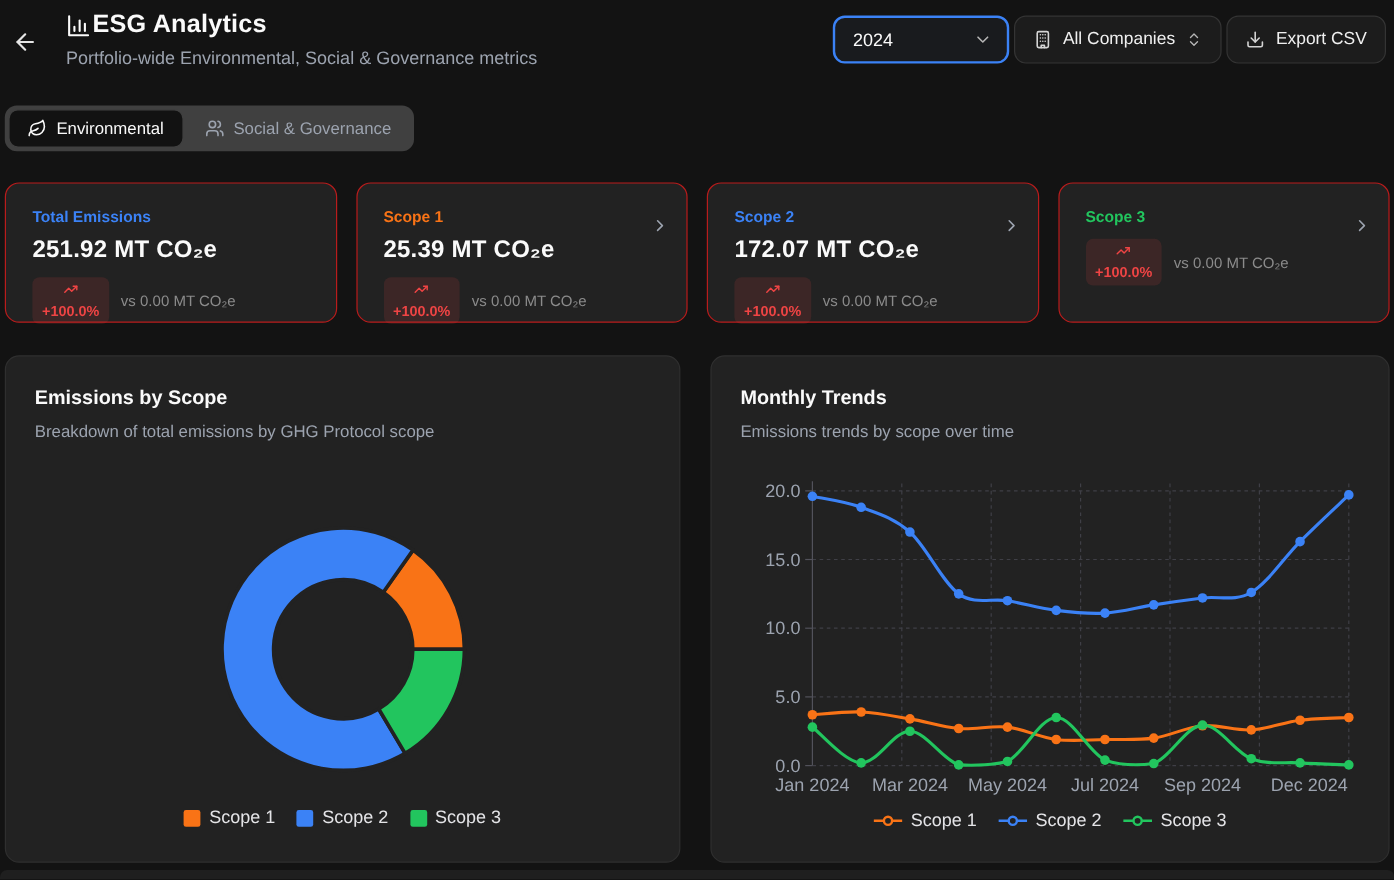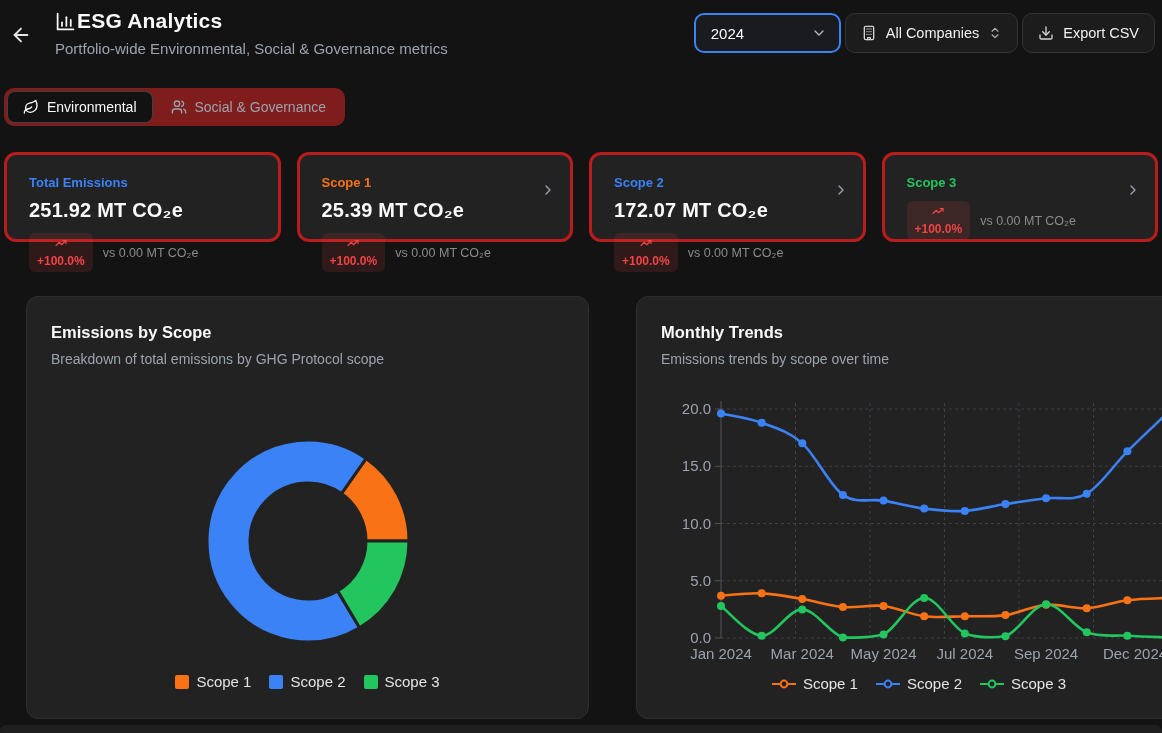--- a/index.html
+++ b/index.html
@@ -15,37 +15,37 @@
   .page-title { font-size:21px; font-weight:bold; letter-spacing:.2px; color:#fafafa; }
   .page-subtitle { margin-top:7px; font-size:15px; color:#9ca3af; }
 
   .controls { position:absolute; top:13px; right:7px; display:flex; gap:4px; align-items:center; }
   .year-select { width:147px; height:40px; background:#191b1e; border:2px solid #3b82f6; border-radius:10px;
     display:flex; align-items:center; justify-content:space-between; padding:0 12px 0 15px; font-size:15px; color:#fafafa; cursor:pointer; }
   .ctl-btn { height:40px; background:#1c1c1c; border:1px solid #343434; border-radius:10px; display:flex; align-items:center; gap:9px;
     padding:0 15px; font-size:14.5px; color:#f0f0f0; cursor:pointer; }
 
   
-  .tabs { position:absolute; left:4px; top:88px; display:inline-flex; gap:2px; background:#7f1d1d; border-radius:10px; padding:3px; }
+  .tabs { position:absolute; left:4px; top:88px; display:inline-flex; gap:2px; background:#404040; border-radius:10px; padding:3px; }
   .tab { display:flex; align-items:center; gap:8px; padding:7px 15px; border-radius:8px; font-size:14px; color:#9ca3af; cursor:pointer; border:1px solid transparent; }
   .tab.active { background:#121212; color:#fafafa; border-color:#404040; }
 
   
   .metrics { position:absolute; left:4px; top:152px; width:1154px; display:grid; grid-template-columns:repeat(4,1fr); gap:16px; }
-  .mcard { position:relative; background:#222222; border:3px solid #b91c1c; border-radius:12px; height:90px; padding:20px 20px 0 22px; }
+  .mcard { position:relative; background:#222222; border:1px solid #b91c1c; border-radius:12px; height:117px; padding:20px 20px 0 22px; }
   .mcard .mlabel { font-size:13px; font-weight:600; }
   .mcard .mvalue { margin-top:9px; font-size:20px; font-weight:bold; color:#fafafa; letter-spacing:.2px; }
   .badge-row { display:flex; align-items:center; gap:10px; margin-top:11px; }
   .badge { display:inline-flex; align-items:center; gap:5px; background:rgba(239,68,68,.13); color:#ef4444; font-size:12px; font-weight:600; padding:4px 8px; border-radius:6px;flex-direction:column; }
   .vs-text { font-size:12.5px; color:#8b8b8b; }
   .card-chev { position:absolute; right:14px; top:27px; color:#9ca3af; }
 
   
   .charts { position:absolute; left:4px; top:296px; display:flex; gap:25px; }
-  .chart-card { position:relative; background:#222222; border:1px solid #2f2f2f; border-radius:12px; height:423px;margin-left:22px; }
+  .chart-card { position:relative; background:#222222; border:1px solid #2f2f2f; border-radius:12px; height:423px; }
   .chart-card.left { width:563px; }
   .chart-card.right { width:566px; }
   .chart-head { padding:26px 24px 0 24px; }
   .chart-title { font-size:16.5px; font-weight:600; color:#fafafa; }
   .chart-sub { margin-top:9px; font-size:14px; color:#9ca3af; }
   .chart-svg { position:absolute; left:0; }
   #donut-svg { top:92px; }
   #line-svg { top:96px; }
   .legend { position:absolute; left:0; width:100%; display:flex; justify-content:center; align-items:center; gap:18px; }
   .legend.donut-legend { bottom:28px; }

